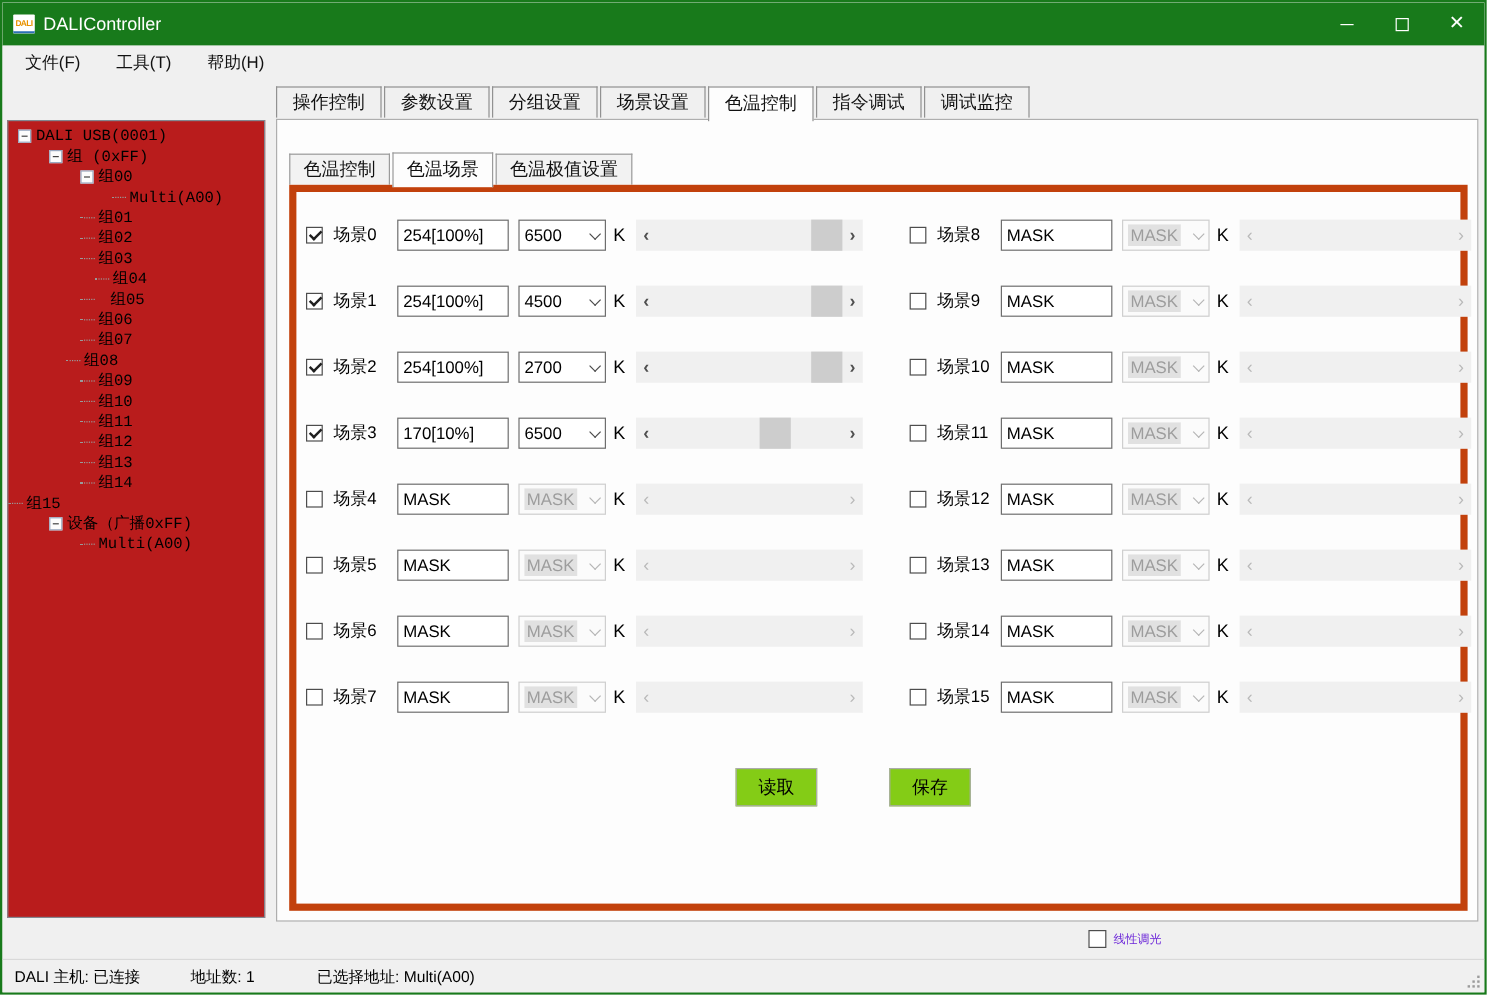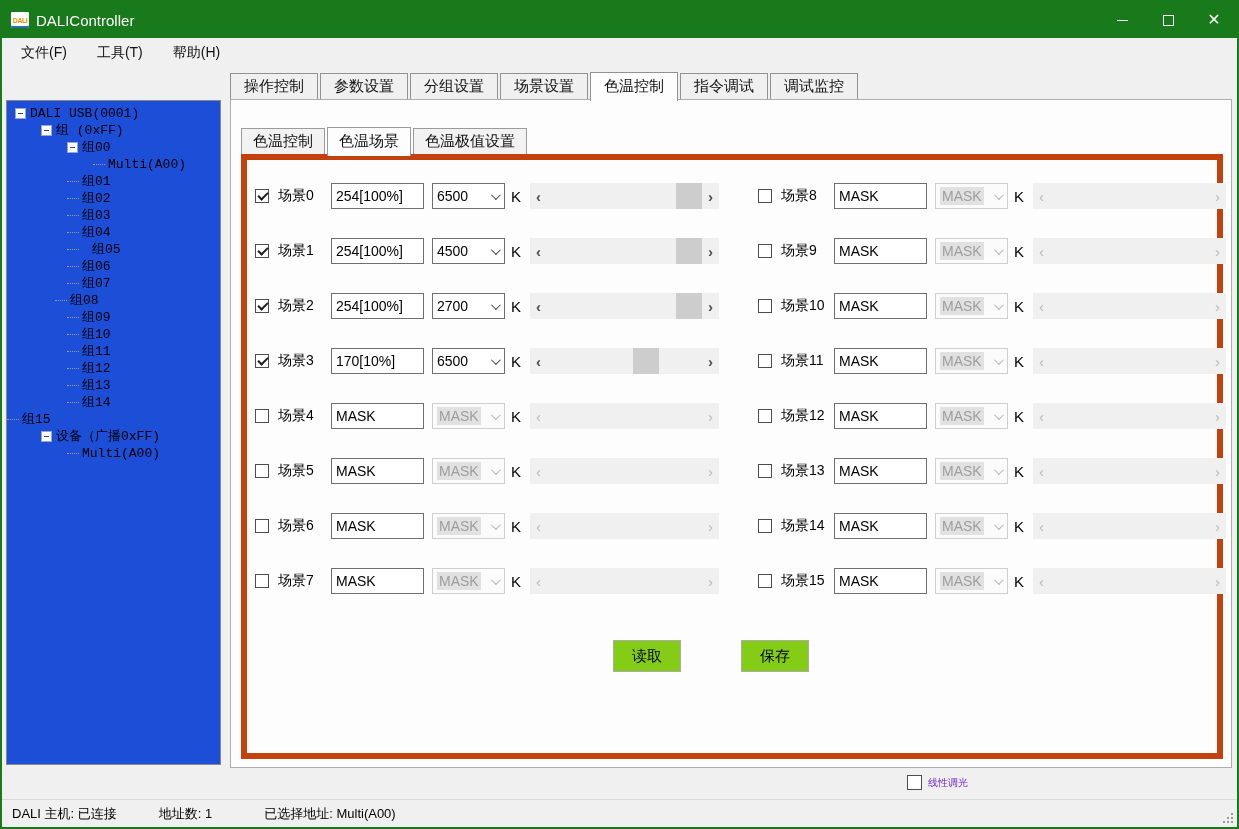--- a/index.html
+++ b/index.html
@@ -34,37 +34,37 @@
   
   .menubar { height:30px; background:#f0f0f0; display:flex; align-items:center; padding-left:8px; flex-shrink:0; }
   .menu-item { font-size:14px; color:#111; padding:5px 11px; margin-right:8px; }
 
   
   .workspace { position:relative; flex:1; background:#f0f0f0; }
 
   
   .tree-panel {
     position:absolute; left:4px; top:32px; width:215px; height:665px;
-    background:#1d4ed8; border:1px solid #828790; overflow:hidden;
+    background:#b91c1c; border:1px solid #828790; overflow:hidden;
     font-family:"Liberation Mono", monospace; font-size:13px; color:#000;
     padding-top:4px;
   }
   .tree-node { height:17px; display:flex; align-items:center; white-space:nowrap; }
   .tree-expander {
     width:11px; height:11px; border:1px solid #99a8c0; background:#fcfcfc;
     display:inline-flex; align-items:center; justify-content:center; flex-shrink:0;
     margin-right:4px;
   }
   .tree-expander::before { content:""; width:5px; height:1px; background:#444; display:block; }
   .tree-dash { width:12px; height:1px; border-top:1px dotted #9a9a9a; margin-right:3px; flex-shrink:0; }
   .tree-label { line-height:17px; }
 
   
   .tab-control { position:absolute; left:228px; top:4px; width:1002px; height:696px; }
-  .tab-strip { display:flex; height:27px; align-items:flex-end; }
+  .tab-strip { display:flex; height:27px; }
   .tab {
     height:26px; padding:0 13px; display:flex; align-items:center;
     font-size:15px; color:#111; background:#f0f0f0;
     border:1px solid #919191; border-bottom:none; margin-right:2px;
   }
   .tab.active { background:#fdfdfd; height:29px; position:relative; z-index:2; margin-bottom:-2px; padding-bottom:2px; }
   .tab-page {
     position:absolute; left:0; top:27px; right:0; bottom:0;
     background:#fdfdfd; border:1px solid #aeaeae;
   }
@@ -217,21 +217,21 @@
         <div class="tree-node" style="padding-left: 60px;">
 
     <span class="tree-dash"></span>
     <span class="tree-label">组02</span>
   </div>
         <div class="tree-node" style="padding-left: 60px;">
 
     <span class="tree-dash"></span>
     <span class="tree-label">组03</span>
   </div>
-        <div class="tree-node" style="padding-left: 60px;">
+        <div class="tree-node" style="padding-left: 60px; margin-left: 12px;">
 
     <span class="tree-dash"></span>
     <span class="tree-label">组04</span>
   </div>
         <div class="tree-node" style="padding-left: 60px; gap: 10px;">
 
     <span class="tree-dash"></span>
     <span class="tree-label">组05</span>
   </div>
         <div class="tree-node" style="padding-left: 60px;">

